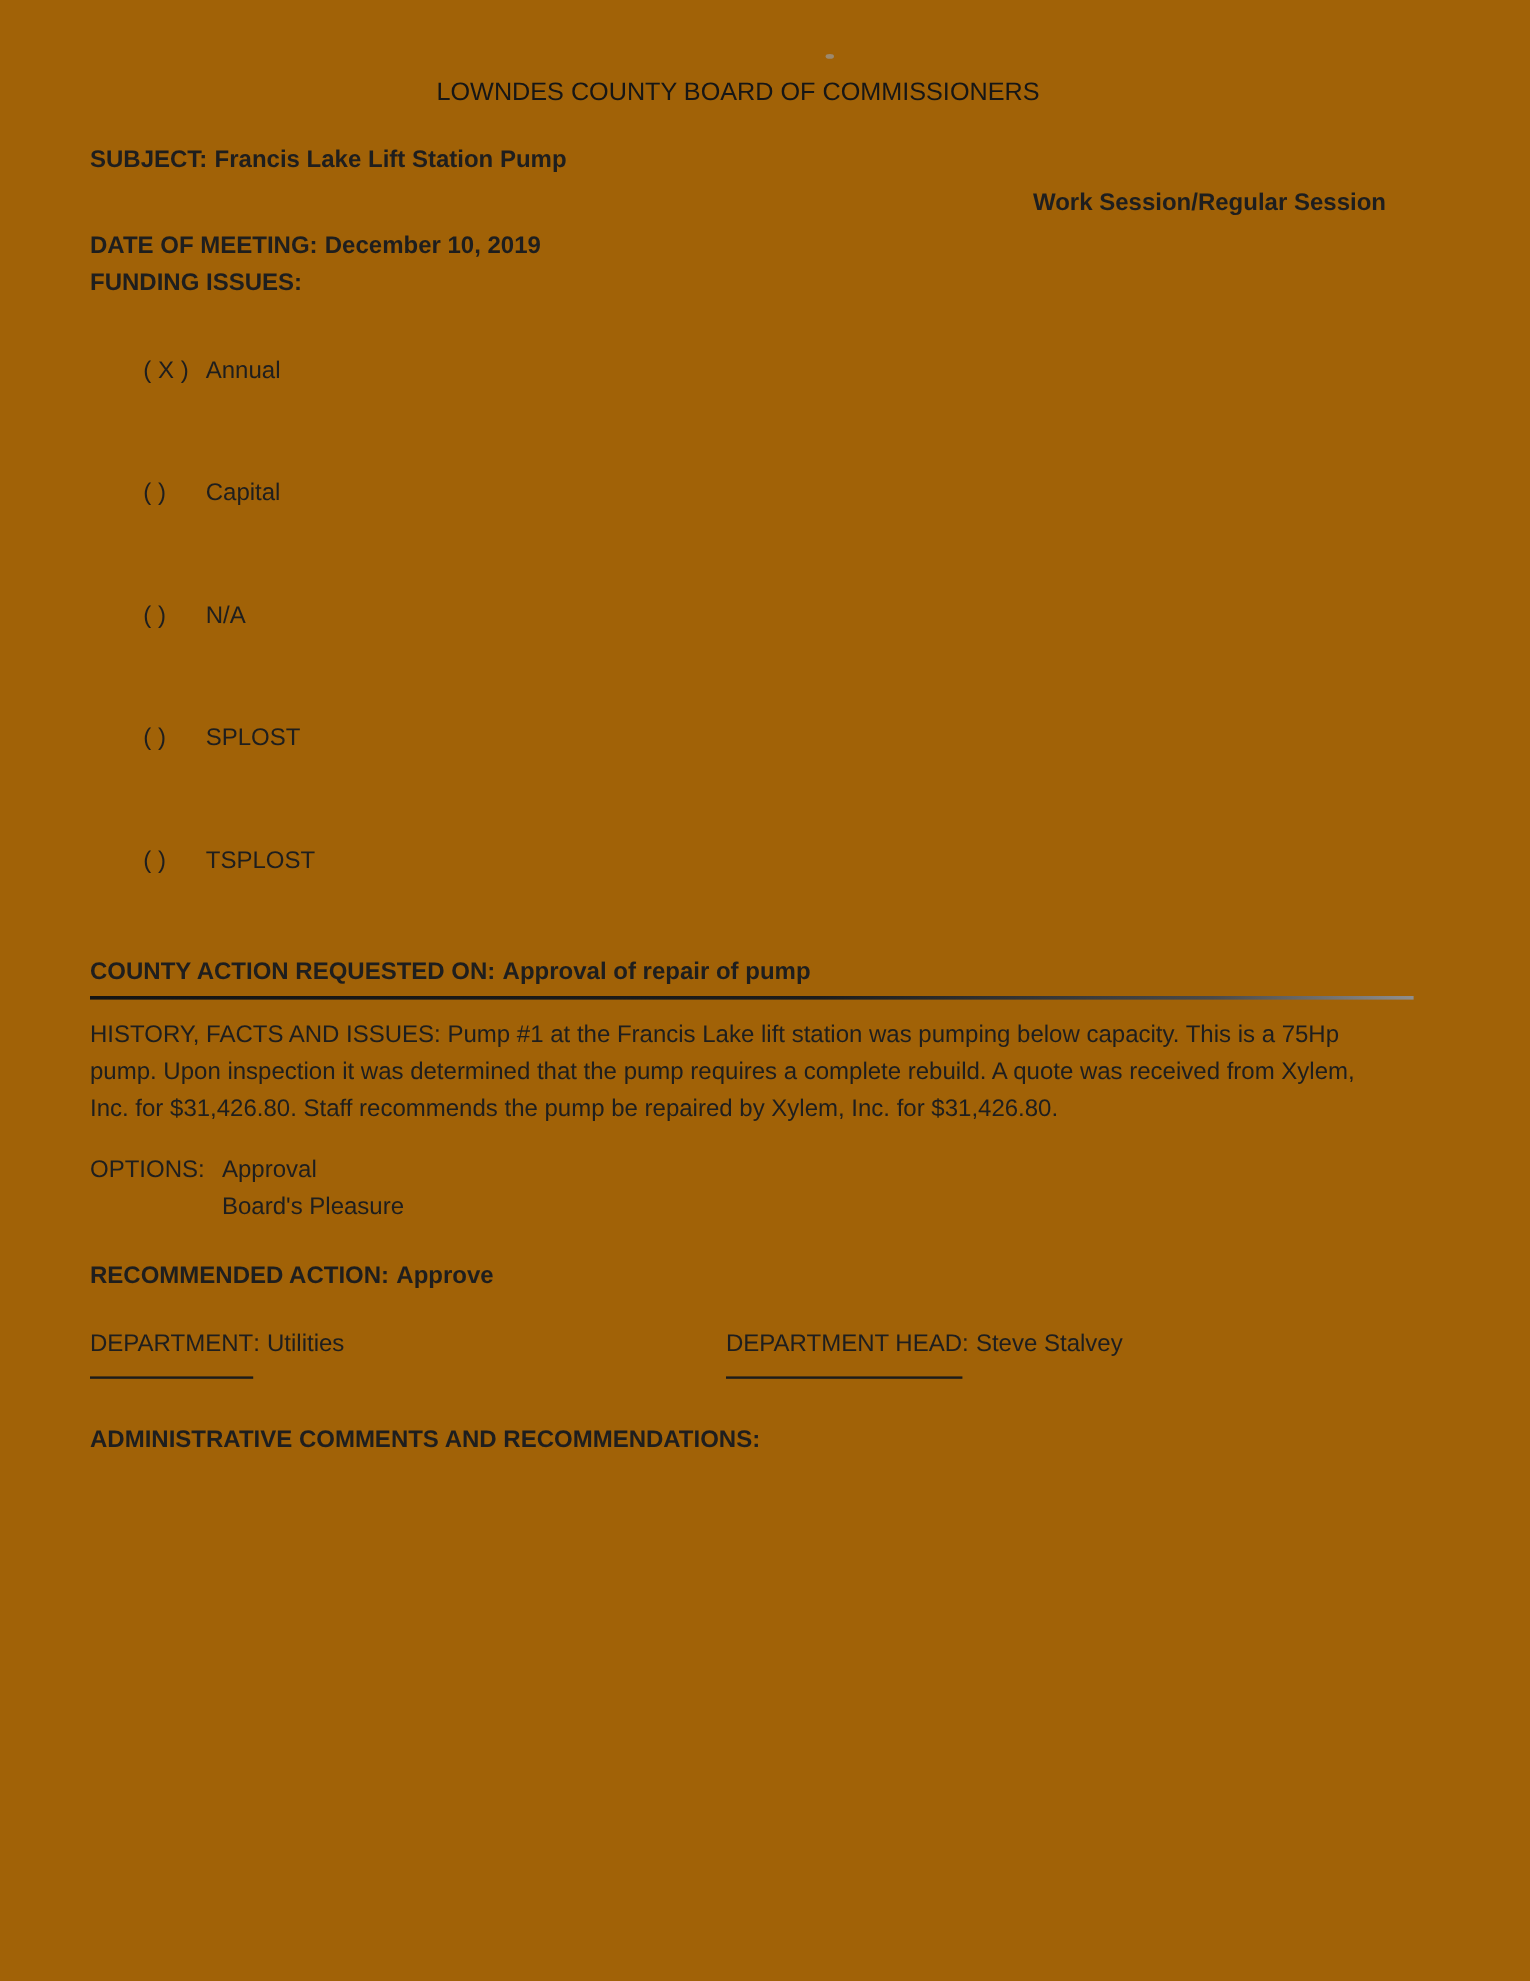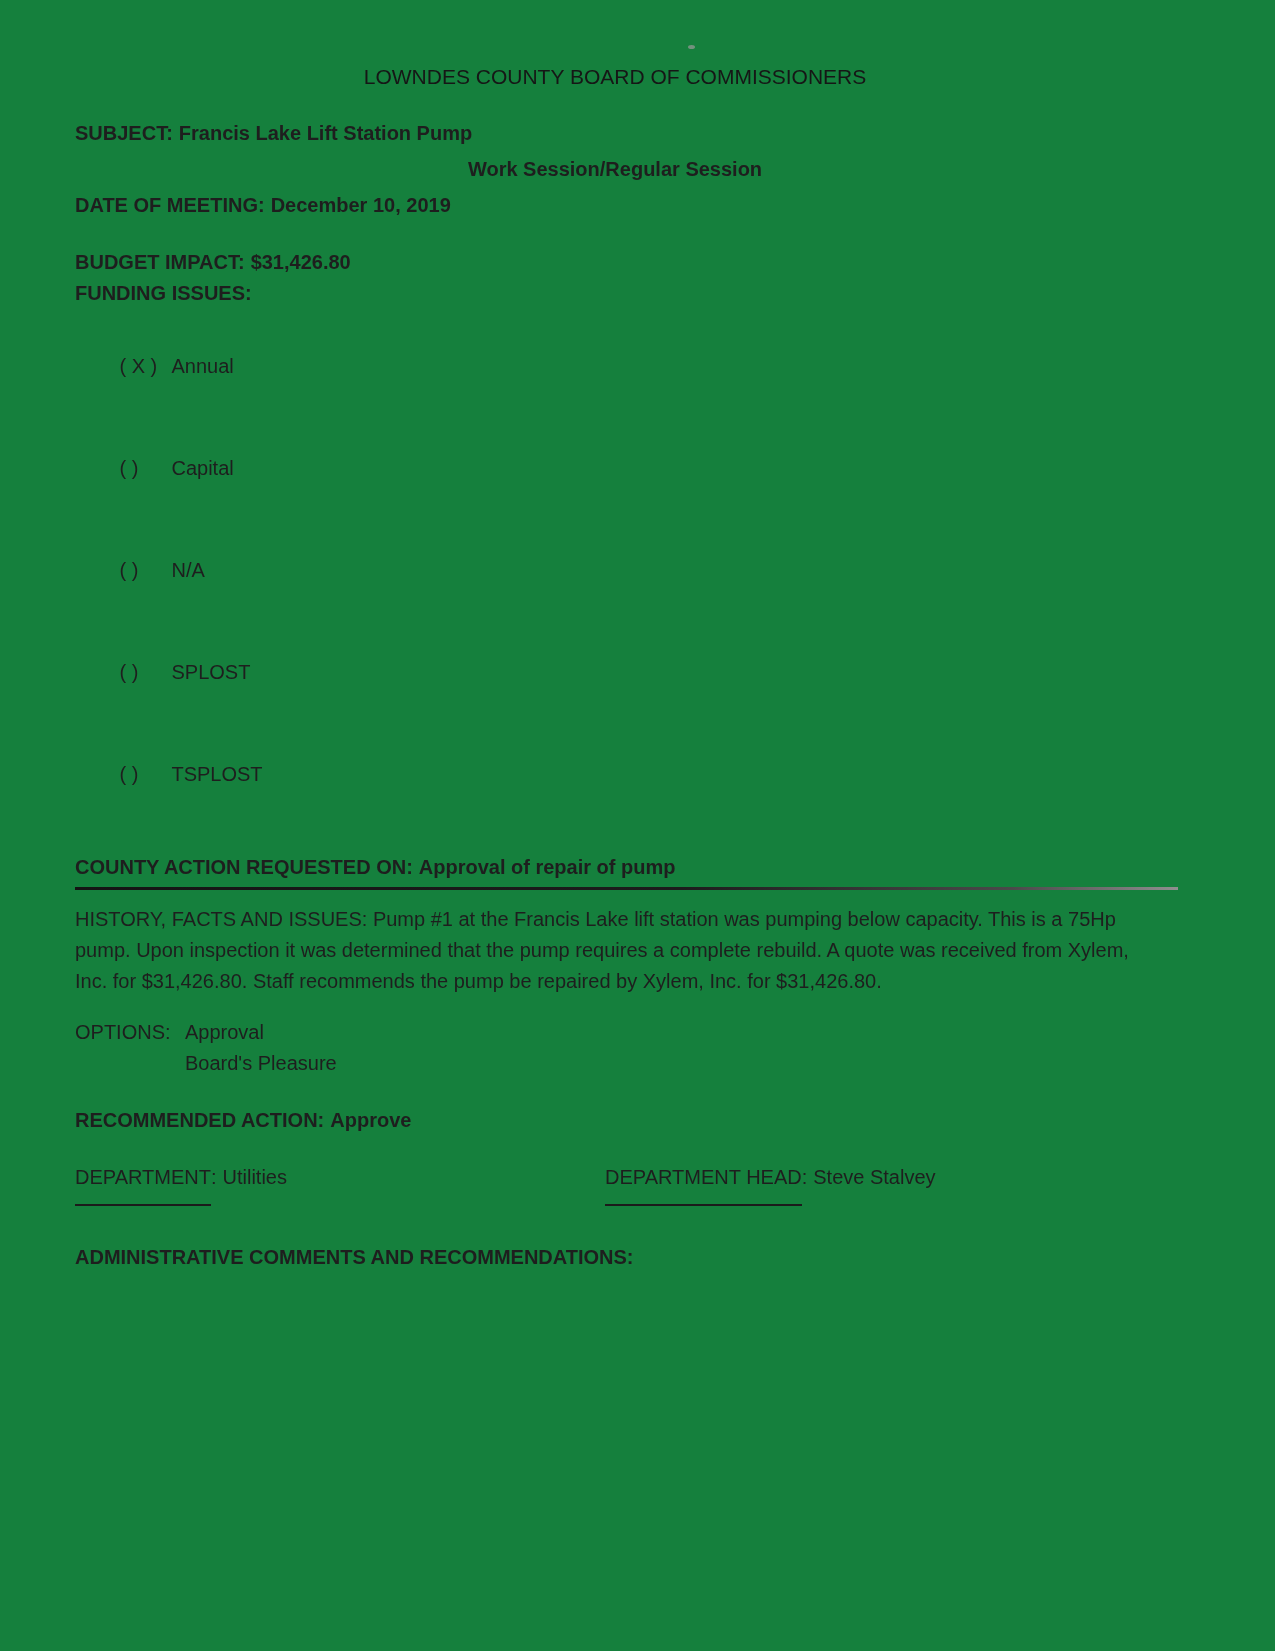--- a/index.html
+++ b/index.html
@@ -5,21 +5,21 @@
   html, body {
     margin: 0;
     padding: 0;
     background: #ffffff;
   }
   .page {
     position: relative;
     width: 1275px;
     height: 1651px;
     margin: 0 auto;
-    background: #15803d;
+    background: #a16207;
     font-family: "Liberation Sans", sans-serif;
     color: #1e1e1e;
     font-size: 20px;
     overflow: hidden;
   }
   .content {
     position: relative;
     padding: 58px 0 0 75px;
     width: 1080px;
   }
@@ -28,21 +28,21 @@
     font-size: 21px;
     line-height: 38px;
     color: #161616;
   }
   .row {
     line-height: 31px;
     white-space: nowrap;
     font-weight: bold;
   }
   .subject-row    { margin-top: 22px; }
-  .session-row    { margin-top: 5px; text-align: center; }
+  .session-row    { margin-top: 5px; text-align: right; }
   .date-row       { margin-top: 5px; }
   .budget-row     { margin-top: 26px; }
   .funding-row    { margin-top: 0; }
   .checkbox-list  { margin-top: 6px; }
   .cb-row {
     line-height: 34px;
     white-space: pre;
   }
   .cb-marker {
     display: inline-block;
@@ -112,23 +112,20 @@
     </div>
 
     <div class="row session-row">
       <span>Work Session/Regular Session</span>
     </div>
 
     <div class="row date-row">
       <span>DATE OF MEETING:</span><span class="val">December 10, 2019</span>
     </div>
 
-    <div class="row budget-row">
-      <span>BUDGET IMPACT:</span><span class="val">$31,426.80</span>
-    </div>
 
     <div class="row funding-row">
       <span>FUNDING ISSUES:</span>
     </div>
 
     <div class="checkbox-list">
       <div class="cb-row">
         <span class="cb-marker">( X )</span><span>Annual</span>
       </div>
       <div class="cb-row">

